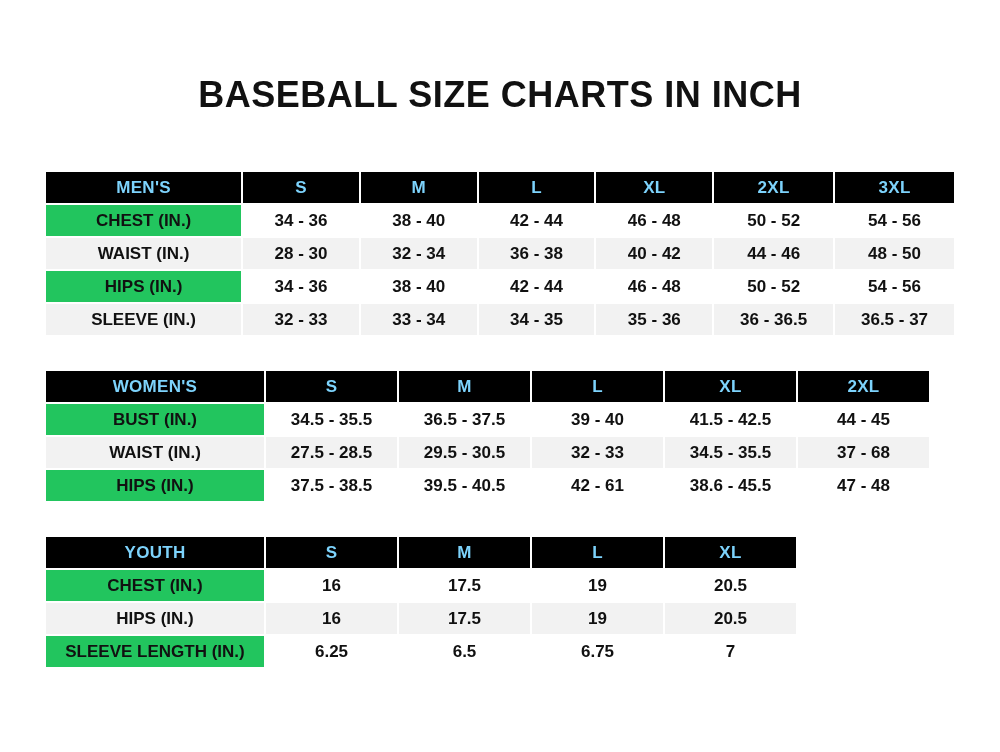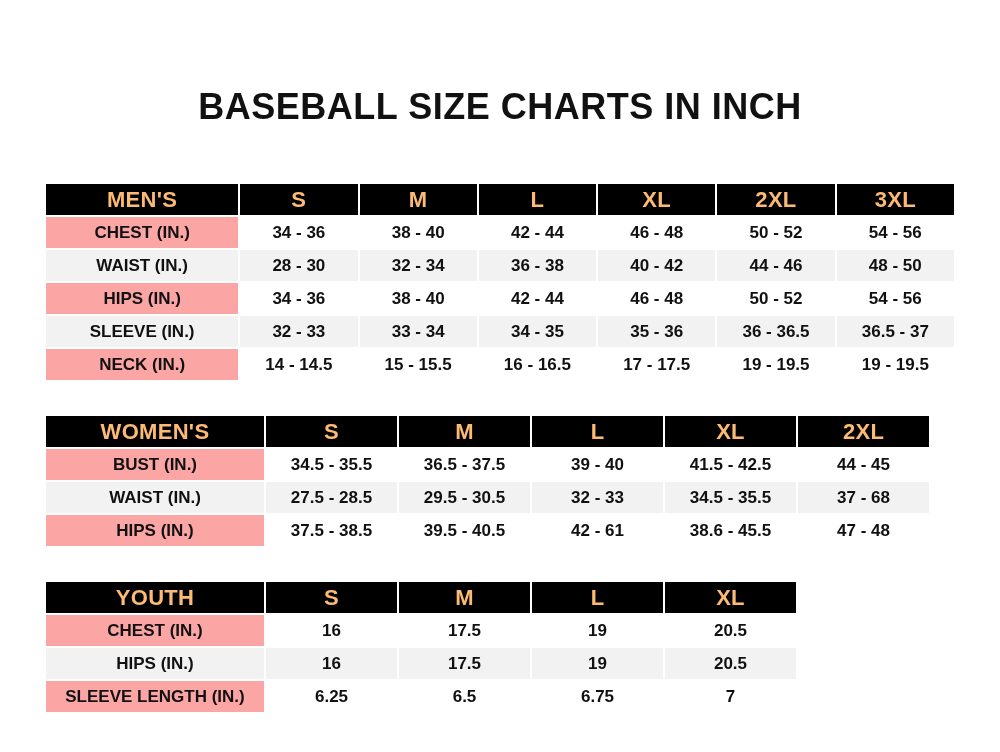--- a/index.html
+++ b/index.html
@@ -18,21 +18,21 @@
     position: relative;
     width: 1000px;
     height: 752px;
     box-sizing: border-box;
   }
   .title {
     text-align: center;
     font-size: 36px;
     font-weight: bold;
     letter-spacing: 0.5px;
-    margin: 12px;
+    margin: 0;
     padding-top: 74px;
     color: #111111;
   }
   .tables {
     padding: 0 44px;
     margin-top: 54px;
   }
   table {
     border-collapse: collapse;
     table-layout: fixed;
@@ -44,33 +44,33 @@
     border: 2px solid #ffffff;
     text-align: center;
     font-size: 17px;
     font-weight: bold;
     height: 31px;
     padding: 0 4px;
     white-space: nowrap;
   }
   thead th {
     background: #000000;
-    color: #fdba74;
-    font-size: 22px;
+    color: #7dd3fc;
+    font-size: 17px;
     letter-spacing: 0.3px;
   }
   tbody td {
     background: #f2f2f2;
     color: #111111;
   }
   tbody tr:nth-child(odd) td {
     background: #ffffff;
   }
   tbody tr td.rowhead {
-    background: #fca5a5;
+    background: #22c55e;
   }
   tbody tr:nth-child(even) td.rowhead {
     background: #f2f2f2;
   }
   
   .men .c0 { width: 210px; }
   .men .cx { width: 123px; }
   .women .c0 { width: 210px; }
   .women .cx { width: 123px; }
   .youth .c0 { width: 210px; text-align: center; }
@@ -127,29 +127,20 @@
         </tr>
         <tr>
           <td class="rowhead">SLEEVE (IN.)</td>
           <td>32 - 33</td>
           <td>33 - 34</td>
           <td>34 - 35</td>
           <td>35 - 36</td>
           <td>36 - 36.5</td>
           <td>36.5 - 37</td>
         </tr>
-        <tr>
-          <td class="rowhead">NECK (IN.)</td>
-          <td>14 - 14.5</td>
-          <td>15 - 15.5</td>
-          <td>16 - 16.5</td>
-          <td>17 - 17.5</td>
-          <td>19 - 19.5</td>
-          <td>19 - 19.5</td>
-        </tr>
       </tbody>
     </table>
 
     <table class="chart women">
       <thead>
         <tr>
           <th class="c0">WOMEN'S</th>
           <th class="cx">S</th>
           <th class="cx">M</th>
           <th class="cx">L</th>

